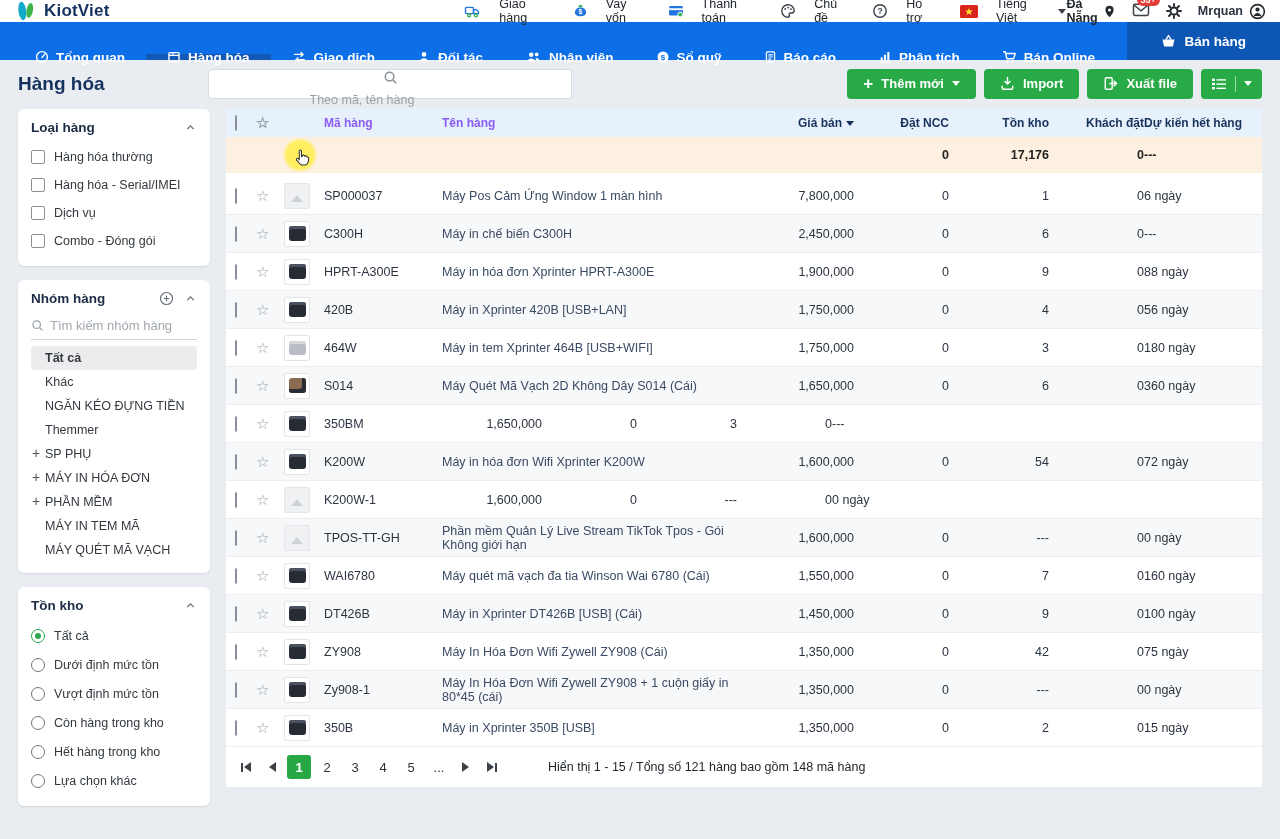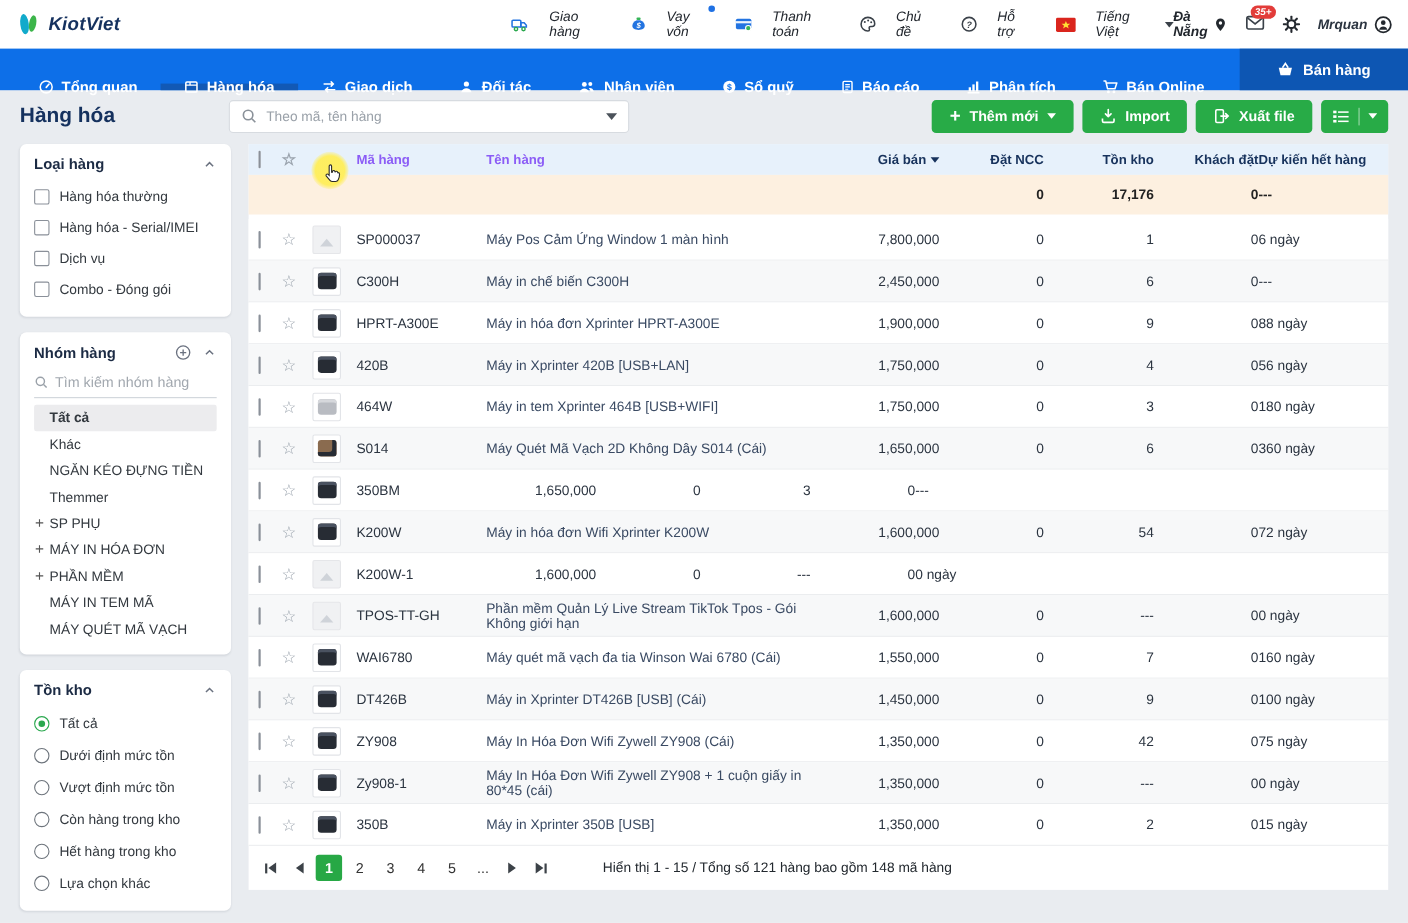--- a/index.html
+++ b/index.html
@@ -1,20 +1,20 @@
 <!DOCTYPE html>
 <html><head>
 <meta charset="utf-8">
 <style>
   * { margin:0; padding:0; box-sizing:border-box; }
   html,body { width:1280px; height:839px; overflow:hidden; }
   body { font-family:"Liberation Sans", sans-serif; background:#e9ecf0; color:#2b3440; font-size:12.5px; }
 
   
-  .topbar { height:44px; background:#fff; display:flex; align-items:center; padding:0 14px; position:relative; z-index:5;font-style:italic; }
+  .topbar { height:22px; background:#fff; display:flex; align-items:center; padding:0 14px; position:relative; z-index:5; }
   .brand { display:flex; align-items:center; gap:6px; width:200px; }
   .brand-name { font-weight:800; font-size:17px; color:#15315e; letter-spacing:.2px; }
   .topbar-links { display:flex; align-items:center; gap:26px; margin-left:268px; }
   .tlink { display:flex; align-items:center; gap:18px; cursor:pointer; color:#22272e; position:relative; }
   .tlink svg { display:block; }
   .dot-badge { position:absolute; top:-3px; right:-8px; width:6px; height:6px; border-radius:50%; background:#1f71e4; }
   .caret-down { width:0; height:0; border-left:4px solid transparent; border-right:4px solid transparent; border-top:5px solid #3a4149; margin-left:2px; }
   .topbar-right { margin-left:auto; display:flex; align-items:center; gap:16px; }
   .branch { display:flex; align-items:center; gap:5px; font-weight:bold; color:#22272e; cursor:pointer; }
   .mail-wrap { position:relative; cursor:pointer; }
@@ -25,21 +25,21 @@
   .mainnav { height:38px; background:#0d6fe8; display:flex; align-items:stretch; padding-left:14px; }
   .nav-items { display:flex; align-items:stretch; }
   .nav-item { display:flex; align-items:center; gap:7px; color:#fff; padding:0 21px; font-size:13.5px; font-weight:bold; cursor:pointer;margin-top:32px; }
   .nav-item.active { background:#1259b5; }
   .nav-item svg { display:block; }
   .nav-sell { margin-left:auto; background:#0d56b3; display:flex; align-items:center; gap:8px; color:#fff; font-size:13.5px; font-weight:bold; padding:0 34px; cursor:pointer; }
 
   
   .toolbar { height:47px; display:flex; align-items:center; padding:0 18px; }
   .page-title { font-size:19px; font-weight:bold; color:#15315e; width:190px; }
-  .searchbox { width:364px; height:30px; background:#fff; border:1px solid #d7dbe0; border-radius:4px; display:flex; align-items:center; padding:0 10px; gap:8px; }
+  .searchbox { width:364px; height:30px; background:#fff; border:1px solid #d7dbe0; border-radius:4px; display:flex; align-items:center; padding:0 10px; gap:8px;flex-direction:column; }
   .searchbox input { border:none; outline:none; flex:1; font-size:12.5px; font-family:"Liberation Sans", sans-serif; color:#333; background:transparent; }
   .searchbox input::placeholder { color:#9aa1a9; }
   .search-caret { width:0; height:0; border-left:5px solid transparent; border-right:5px solid transparent; border-top:6px solid #4b525a; cursor:pointer; }
   .actions { margin-left:auto; display:flex; align-items:center; gap:8px; }
   .btn { height:30px; background:#28ab47; border-radius:4px; color:#fff; font-weight:bold; font-size:13px; display:flex; align-items:center; gap:8px; padding:0 16px; cursor:pointer; border:none; }
   .btn .w-caret { width:0; height:0; border-left:4px solid transparent; border-right:4px solid transparent; border-top:5px solid #fff; }
   .btn-plus { font-size:17px; font-weight:bold; line-height:1; }
   .btn-sep { width:1px; height:16px; background:rgba(255,255,255,.55); }
 
   

